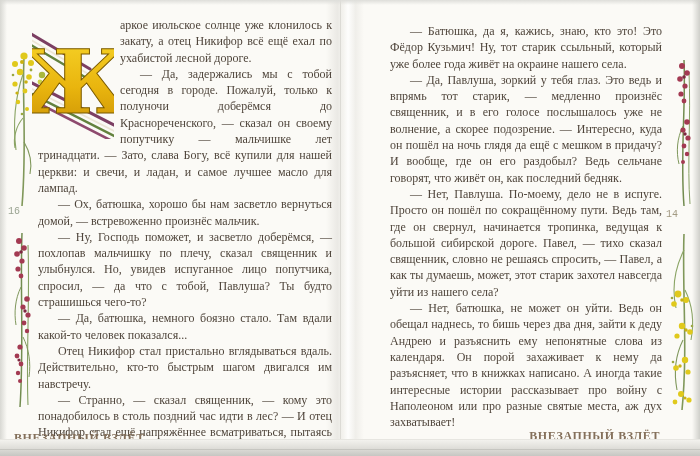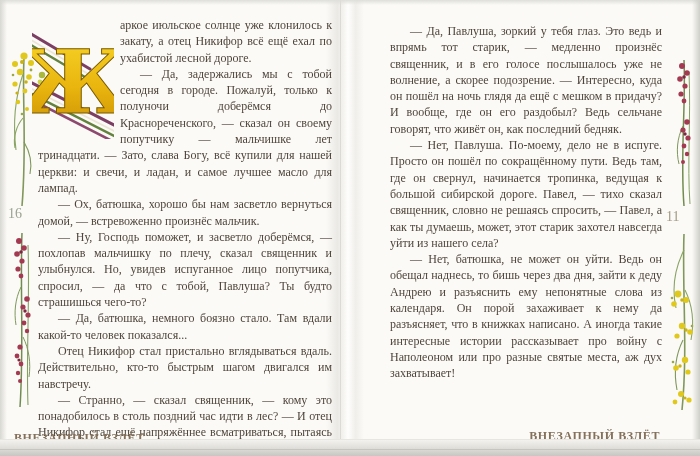--- a/index.html
+++ b/index.html
@@ -36,21 +36,21 @@
   #page-right .text-col{left:42px;top:23px;width:272px;}
   .text-col p{margin:0;text-indent:20px;}
   .text-col p.noindent{text-indent:0;}
 
   
   .dropcap{float:left;width:82px;height:120px;margin:2px 6px 0 -6px;position:relative;}
   .dropcap svg{display:block;}
 
   
   .flower{position:absolute;}
-  .pagenum{position:absolute;font-size:14px;color:#99a391;}
+  .pagenum{position:absolute;font-size:10px;color:#99a391;font-family:Liberation Mono, monospace;}
   #pagenum-right{color:#a29a82;}
   .footer{position:absolute;font-size:12px;font-weight:bold;letter-spacing:.6px;
     color:#84705b;}
   #footer-left{left:14px;top:431px;}
   #footer-right{right:40px;top:429px;text-align:right;}
 </style>
 </head>
 <body>
 
 <div id="spread">
@@ -178,21 +178,21 @@
         <circle cx="14" cy="90" r="2.4"></circle>
           <circle cx="17" cy="98" r="2.2"></circle>
           <circle cx="13" cy="106" r="2"></circle>
       </g>
       <g fill="#7d2840">
           <circle cx="14" cy="21" r="1.8"></circle>
           <circle cx="15" cy="78" r="1.7"></circle>
         </g>
     </svg>
 
-    <div class="pagenum" id="pagenum-right" style="left:318px;top:209px;">11</div>
+    <div class="pagenum" id="pagenum-right" style="left:318px;top:209px;">14</div>
 
     <svg class="flower" style="right:0px;top:230px;" width="36" height="182" viewBox="0 0 36 182">
       <path d="M20 4 C18 60 24 120 18 180" stroke="#80985a" stroke-width="1.6" fill="none"></path>
       <path d="M20 20 C10 40 8 60 12 78" stroke="#8aa464" stroke-width="1.1" fill="none"></path>
       <path d="M21 60 C29 76 30 94 27 110" stroke="#8aa464" stroke-width="1.1" fill="none"></path>
       <path d="M19 110 C11 126 10 144 13 160" stroke="#7f975b" stroke-width="1.1" fill="none"></path>
       <g fill="#e0c91c">
         <circle cx="14" cy="64" r="3.4"></circle>
           <circle cx="22" cy="70" r="3"></circle>
           <circle cx="10" cy="74" r="2.8"></circle>
@@ -213,20 +213,21 @@
           <circle cx="21" cy="168" r="1.6"></circle>
         </g>
       <g fill="#9aa83f">
           <circle cx="8" cy="68" r="1.3"></circle>
           <circle cx="28" cy="96" r="1.3"></circle>
           <circle cx="9" cy="132" r="1.3"></circle>
         </g>
     </svg>
 
     <div class="text-col">
+      <p>— Батюшка, да я, кажись, знаю, кто это! Это Фёдор Кузьмич! Ну, тот старик ссыльный, который уже более года живёт на окраине нашего села.</p>
       <p>— Да, Павлуша, зоркий у тебя глаз. Это ведь и впрямь тот старик, — медленно произнёс священник, и в его голосе послышалось уже не волнение, а скорее подозрение. — Интересно, куда он пошёл на ночь глядя да ещё с мешком в придачу? И вообще, где он его раздобыл? Ведь сельчане говорят, что живёт он, как последний бедняк.</p>
       <p>— Нет, Павлуша. По-моему, дело не в испуге. Просто он пошёл по сокращённому пути. Ведь там, где он свернул, начинается тропинка, ведущая к большой сибирской дороге. Павел, — тихо сказал священник, словно не решаясь спросить, — Павел, а как ты думаешь, может, этот старик захотел навсегда уйти из нашего села?</p>
       <p>— Нет, батюшка, не может он уйти. Ведь он обещал наднесь, то бишь через два дня, зайти к деду Андрею и разъяснить ему непонятные слова из календаря. Он порой захаживает к нему да разъясняет, что в книжках написано. А иногда такие интересные истории рассказывает про войну с Наполеоном или про разные святые места, аж дух захватывает!</p>
 
     </div>
 
     <div class="footer" id="footer-right">ВНЕЗАПНЫЙ ВЗЛЁТ</div>
   </div>
 
   <div class="gutter"></div>

